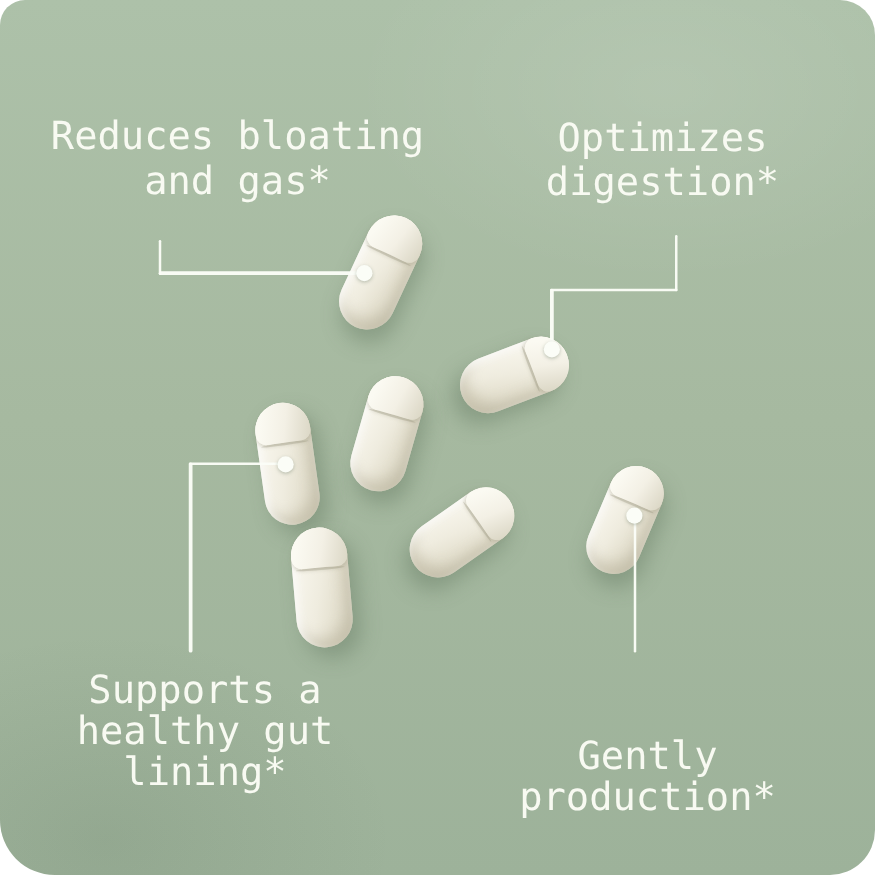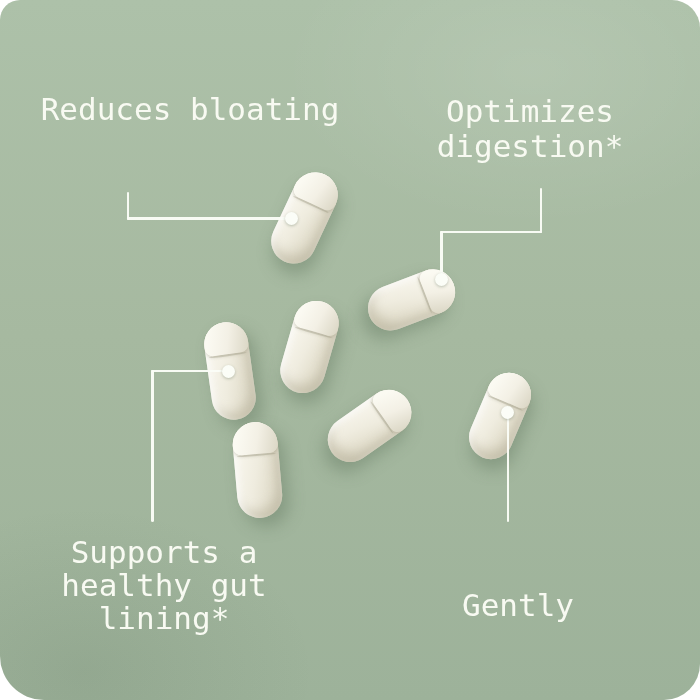--- a/index.html
+++ b/index.html
@@ -116,30 +116,32 @@
     <div class="dot co3-d"></div>
   </div>
 
   <div>
     <div class="seg co4-v"></div>
     <div class="dot co4-d"></div>
   </div>
 
   <div class="label lbl-tl">
     <span class="line">Reduces bloating</span>
+    <span class="line">and gas*</span>
   </div>
 
   <div class="label lbl-tr">
     <span class="line">Optimizes</span>
     <span class="line">digestion*</span>
   </div>
 
   <div class="label lbl-bl">
     <span class="line">Supports a</span>
     <span class="line">healthy gut</span>
     <span class="line">lining*</span>
   </div>
 
   <div class="label lbl-br">
     <span class="line">Gently</span>
+    <span class="line">production*</span>
   </div>
 
 </div>
 
 </body></html>

